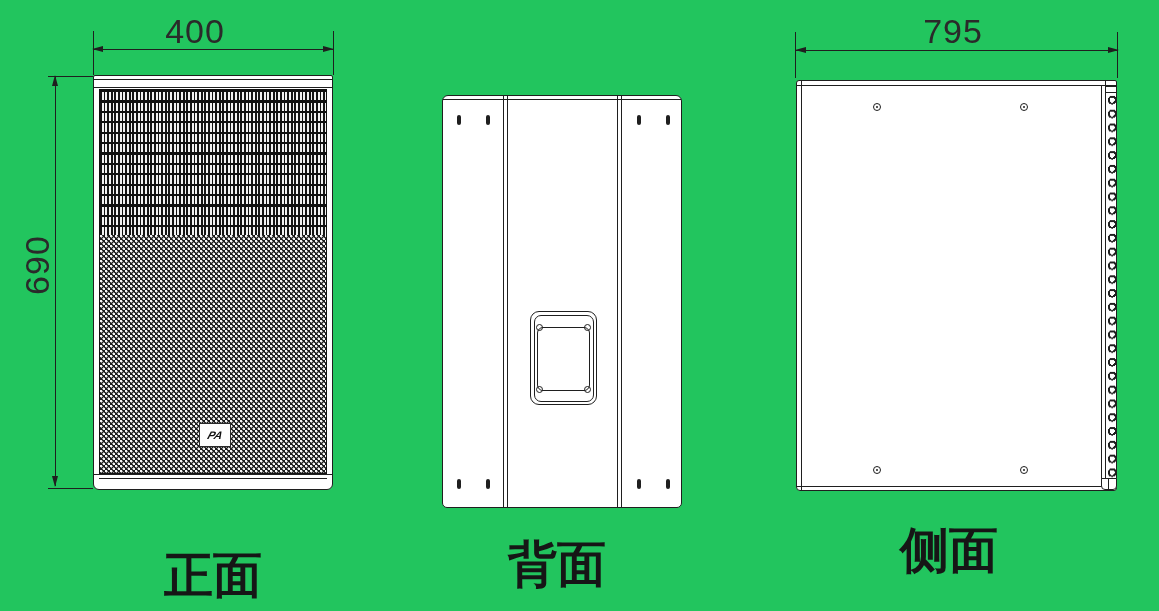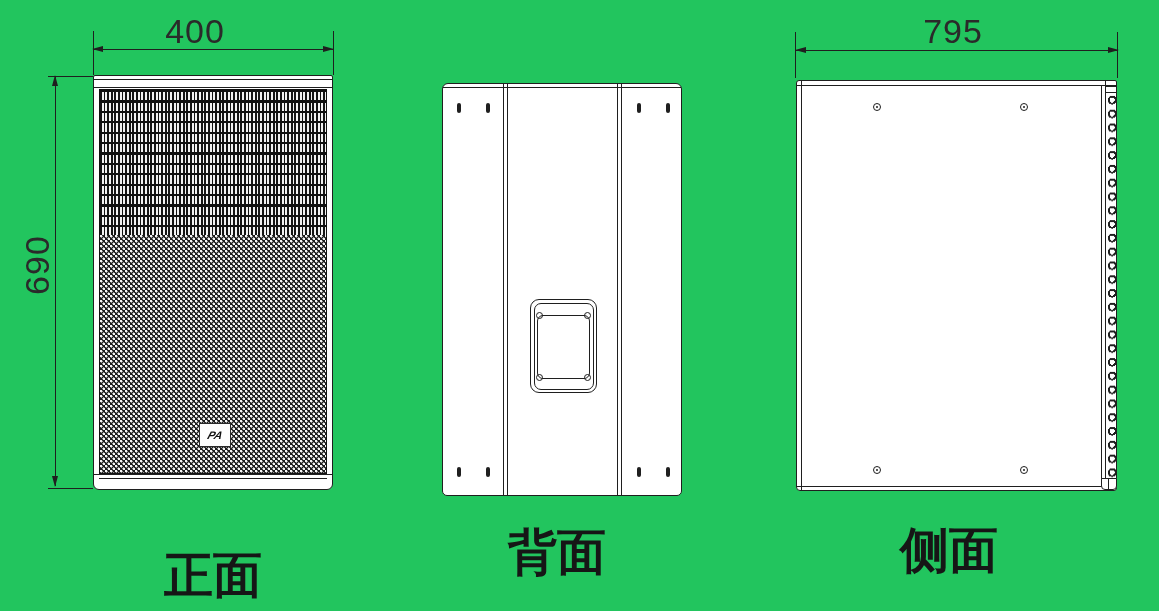--- a/index.html
+++ b/index.html
@@ -95,21 +95,21 @@
         <span style="transform:skewX(-18deg);">PA</span>
       </div>
 
       <div class="abs ln" style="left:0;right:0;bottom:14px;height:1.2px;"></div>
       <div class="abs ln" style="left:5px;right:5px;bottom:10px;height:1px;"></div>
     </div>
 
     <div class="abs view-label" style="left:115px;top:524px;width:196px;margin-top:27px;">正面</div>
   </div>
 
-  <div class="abs" style="left:380px;top:4px;width:330px;height:466px;">
+  <div class="abs" style="left:380px;top:16px;width:330px;height:466px;">
 
     <div class="abs shell" style="left:62px;top:79px;width:240px;height:413px;border-radius:6px 6px 5px 5px;">
 
       <div class="abs ln" style="left:0;right:0;top:3px;height:1px;"></div>
 
       <div class="abs ln" style="left:60px;top:0;bottom:0;width:1.1px;"></div>
       <div class="abs ln" style="left:64px;top:0;bottom:0;width:1.1px;"></div>
       <div class="abs ln" style="left:174px;top:0;bottom:0;width:1.1px;"></div>
       <div class="abs ln" style="left:178px;top:0;bottom:0;width:1.1px;"></div>
 

